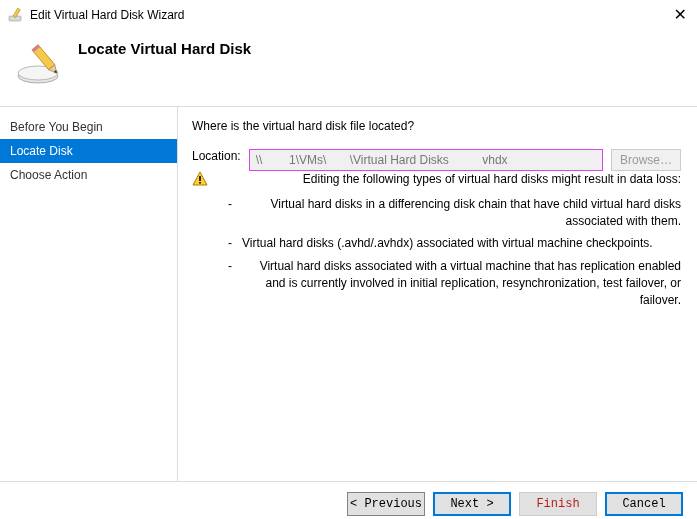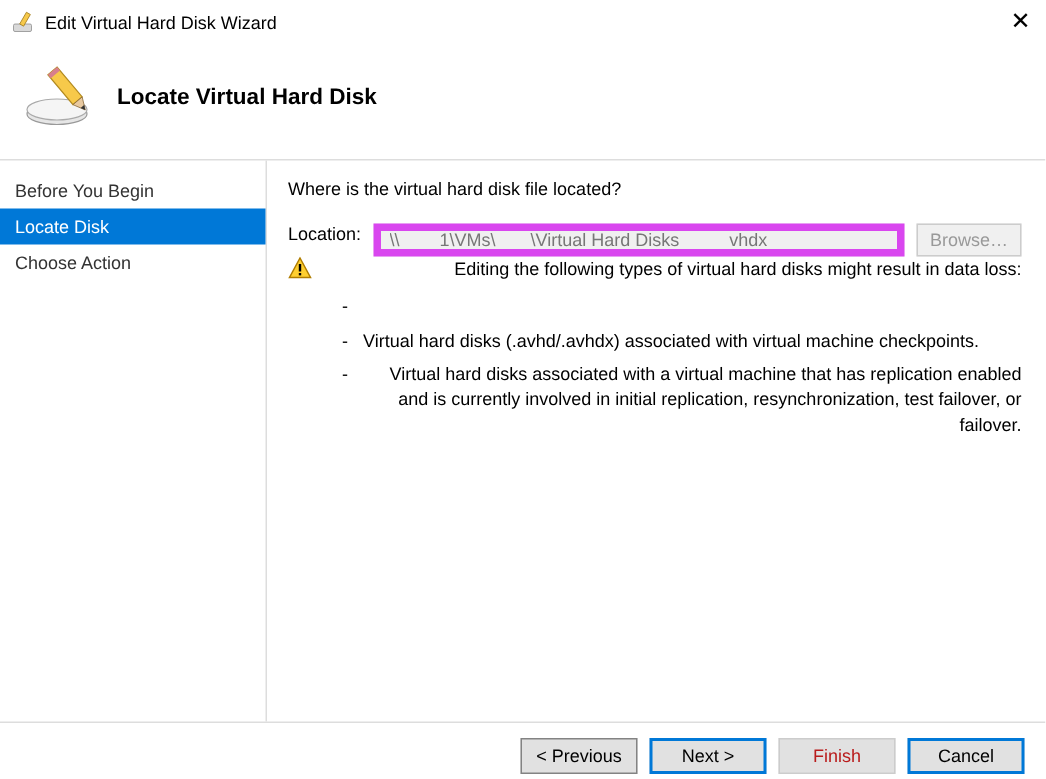--- a/index.html
+++ b/index.html
@@ -18,21 +18,20 @@
       justify-content: space-between;
       height: 30px;
       padding: 0 10px 0 8px;
       text-align: center;
     }
     .titlebar-left { display: flex; align-items: center; gap: 6px; }
     .titlebar-icon svg { display: block; }
     .close-x { font-size: 16px; font-weight: 300; line-height: 1; cursor: default; }
     .header {
       display: flex;
-      align-items: center;
       gap: 14px;
       padding: 10px 16px 18px 16px;
       border-bottom: 1px solid #ddd;
     }
     .header-icon svg { display: block; }
     .header-title { font-size: 15px; font-weight: 600; }
     .body {
       display: flex;
       height: calc(519px - 30px - 70px - 45px);
     }
@@ -53,21 +52,21 @@
     .main {
       flex: 1;
       padding: 12px 16px 10px 14px;
     }
     .question { margin-bottom: 16px; }
     .loc-row { display: flex; align-items: flex-start; gap: 8px; margin-bottom: 0; }
     .loc-label { white-space: nowrap; }
     .loc-input {
       flex: 1;
       height: 22px;
-      border: 5px solid #d946ef;
+      border: 1px solid #d946ef;
       background: #f0f0f0;
       color: #777;
       padding: 0 6px;
       font-size: 12px;
       font-family: inherit;
     }
     .browse-btn {
       width: 70px;
       height: 22px;
       border: 1px solid #ccc;
@@ -95,21 +94,21 @@
       justify-content: flex-end;
       gap: 8px;
       padding: 0 14px;
     }
     .footer button {
       width: 78px;
       height: 24px;
       border: 1px solid #838383;
       background: #e1e1e1;
       font-size: 12px;
-      font-family: Liberation Sans, sans-serif;
+      font-family: Liberation Mono, monospace;
       cursor: default;
     }
     .footer button.primary {
       border: 2px solid #0078d7;
       background: #e1e1e1;
     }
     .footer button.disabled {
       border: 1px solid #ccc;
       color: #b91c1c;
     }
@@ -168,20 +167,21 @@
           <polygon points="8,1 15,14 1,14" fill="#ffcf30" stroke="#b07d00" stroke-width="1"></polygon>
           <rect x="7.2" y="5" width="1.6" height="5" fill="#000"></rect>
           <rect x="7.2" y="11" width="1.6" height="1.6" fill="#000"></rect>
         </svg>
       </span>
       <div class="warn-text">
         <div>Editing the following types of virtual hard disks might result in data loss:</div>
         <ul class="warn-list">
           <li>
               <span class="dash">-</span>
+              <span>Virtual hard disks in a differencing disk chain that have child virtual hard disks associated with them.</span>
             </li>
           <li>
               <span class="dash">-</span>
               <span>Virtual hard disks (.avhd/.avhdx) associated with virtual machine checkpoints.</span>
             </li>
           <li>
               <span class="dash">-</span>
               <span>Virtual hard disks associated with a virtual machine that has replication enabled and is currently involved in initial replication, resynchronization, test failover, or failover.</span>
             </li>
         </ul>

